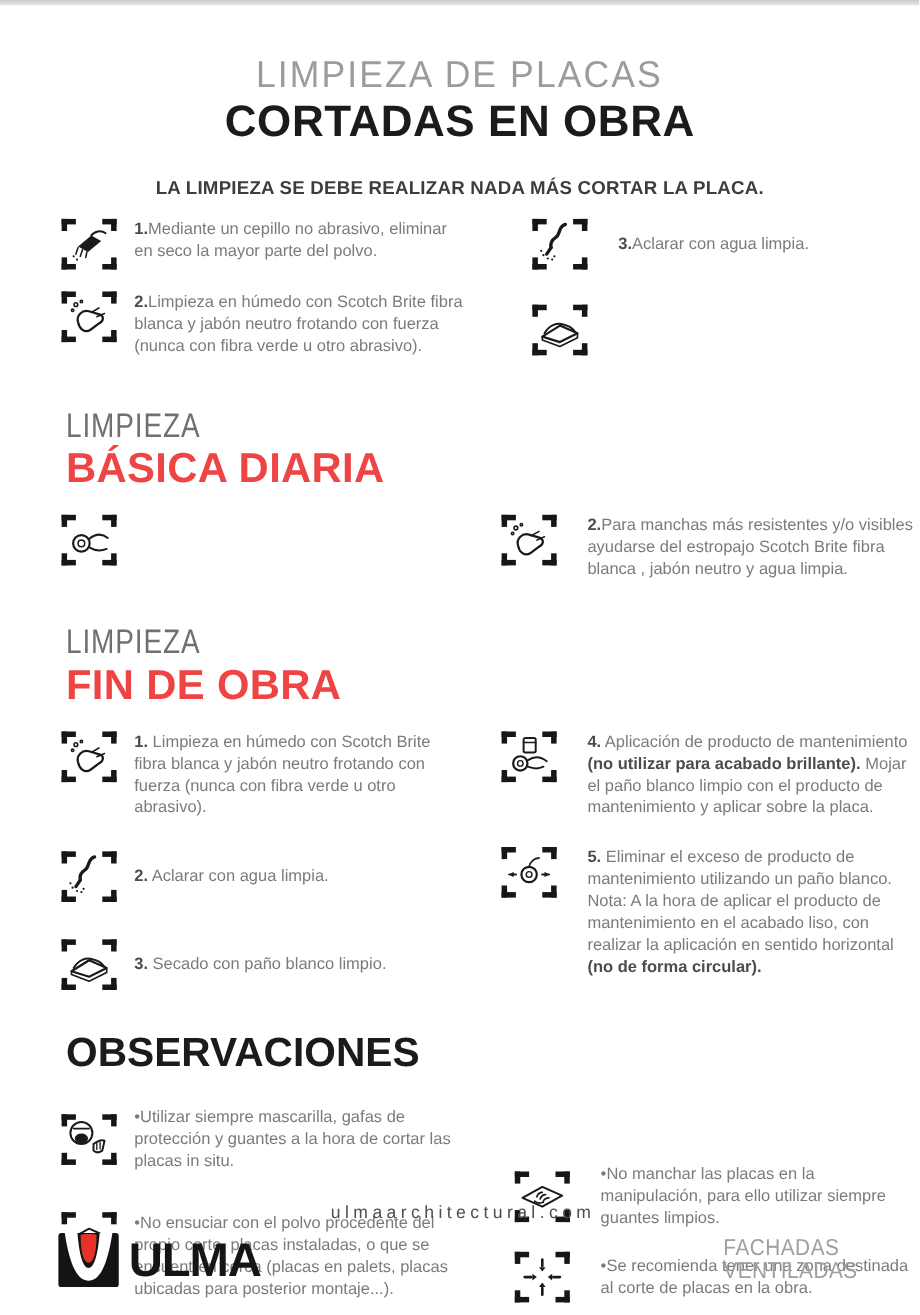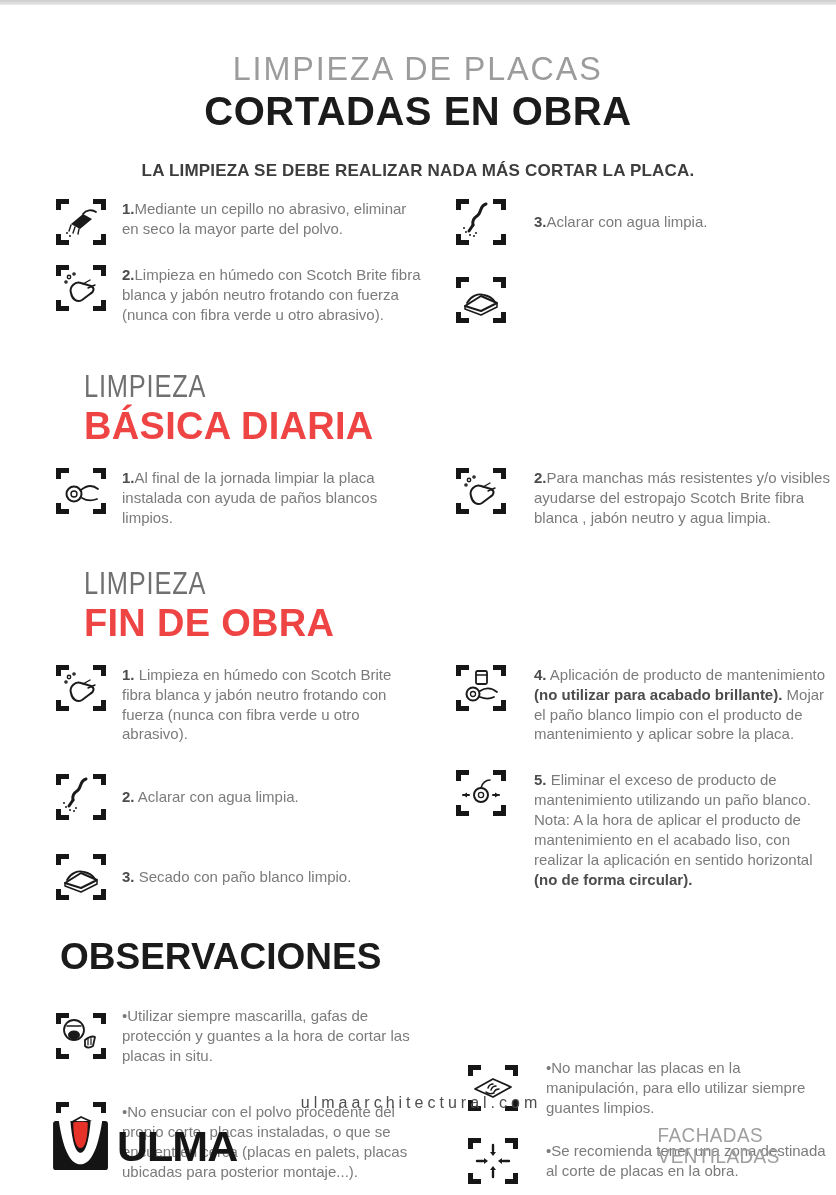--- a/index.html
+++ b/index.html
@@ -8,21 +8,21 @@
   .top-bar{height:5px;background:linear-gradient(#cccccc,#e9e9e9);}
 
   
   .doc-header{text-align:center;padding-top:44px;}
   .title-light{display:inline-block;margin:0;font-size:34px;font-weight:400;color:#9c9c9c;
                letter-spacing:2px;transform:scaleX(.95);}
   .title-bold{margin:1px 0 0;font-size:40px;font-weight:700;color:#1b1b1b;letter-spacing:.5px;}
   .lead{margin:27px 0 0;font-size:17px;font-weight:700;color:#3d3d3d;letter-spacing:.2px;}
 
   
-  .sec-heading{padding-left:84px;}
+  .sec-heading{padding-left:60px;}
   .sec-light{display:inline-block;margin:0;font-size:31px;font-weight:400;color:#707070;
              transform:scaleX(.82);transform-origin:left;letter-spacing:1px;}
   .sec-bold{margin:0;font-size:38px;font-weight:700;color:#ef4444;letter-spacing:.3px;}
   .obs-title{margin:0;padding-left:60px;font-size:37px;font-weight:700;color:#1b1b1b;}
 
   
   .grid{display:flex;padding:0 6px 0 56px;box-sizing:border-box;}
   .col-left{flex:0 0 400px;}
   .col-right{flex:1;}
   .step{display:flex;align-items:flex-start;margin-bottom:20px;}
@@ -38,21 +38,21 @@
   .icon-frame{position:relative;width:50px;height:46px;flex:0 0 50px;}
   .icon-frame .c{position:absolute;width:13px;height:11px;border:0 solid #161616;box-sizing:border-box;}
   .c.tl{top:0;left:0;border-top-width:5px;border-left-width:5px;}
   .c.tr{top:0;right:0;border-top-width:5px;border-right-width:5px;}
   .c.bl{bottom:0;left:0;border-bottom-width:5px;border-left-width:5px;}
   .c.br{bottom:0;right:0;border-bottom-width:5px;border-right-width:5px;}
   .icon-frame svg{position:absolute;left:3px;top:1px;width:44px;height:44px;}
   .icon-frame svg *{vector-effect:non-scaling-stroke;}
 
   
-  .mt-intro{margin-top:18px;}
+  .mt-intro{margin-top:18px;gap:28px;}
   .mt-basica{margin-top:24px;}
   .mt-steps{margin-top:20px;}
   .mt-fin{margin-top:18px;}
   .mt-obs{margin-top:16px;}
   .mt-obslist{margin-top:28px;gap:12px;}
 
   
   .footer-url{position:absolute;left:6px;right:0;top:1094px;text-align:center;
               font-size:16px;letter-spacing:4px;color:#4e4e4e;text-decoration:none;display:block;}
   .footer-row{position:absolute;left:52px;right:56px;top:1120px;display:flex;
@@ -156,21 +156,20 @@
           <span class="c tl"></span>
             <span class="c tr"></span>
             <span class="c bl"></span>
             <span class="c br"></span>
           <svg viewBox="0 0 44 44" fill="none" stroke="#1a1a1a" stroke-width="2" stroke-linecap="round" stroke-linejoin="round">
             <circle cx="15" cy="25" r="7.5"></circle>
             <circle cx="15" cy="25" r="3" stroke-width="1.4"></circle>
             <path d="M22 21 c6-5 12-5 17-1 M23 29 c5 3 10 3 15 1" stroke-width="1.8"></path>
           </svg>
         </div>
-        <p class="step-text"><b class="step-num">1.</b><span>Al final de la jornada limpiar la placa instalada con ayuda de paños blancos limpios.</span></p>
       </div>
     </div>
     <div class="col-right">
       <div class="step">
         <div class="icon-frame">
           <span class="c tl"></span>
             <span class="c tr"></span>
             <span class="c bl"></span>
             <span class="c br"></span>
           <svg viewBox="0 0 44 44" fill="none" stroke="#1a1a1a" stroke-width="2" stroke-linecap="round" stroke-linejoin="round">

